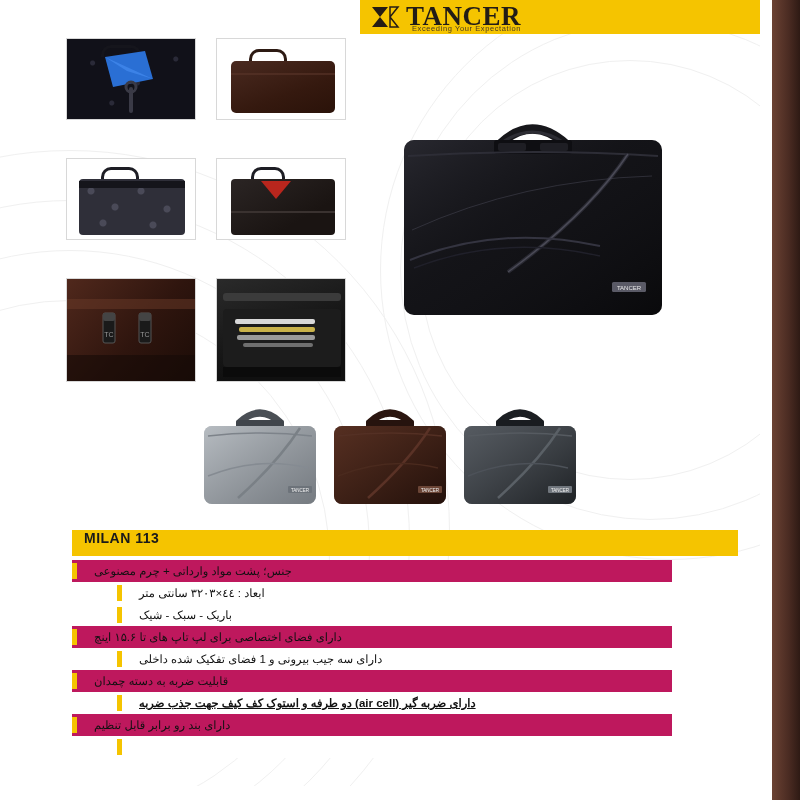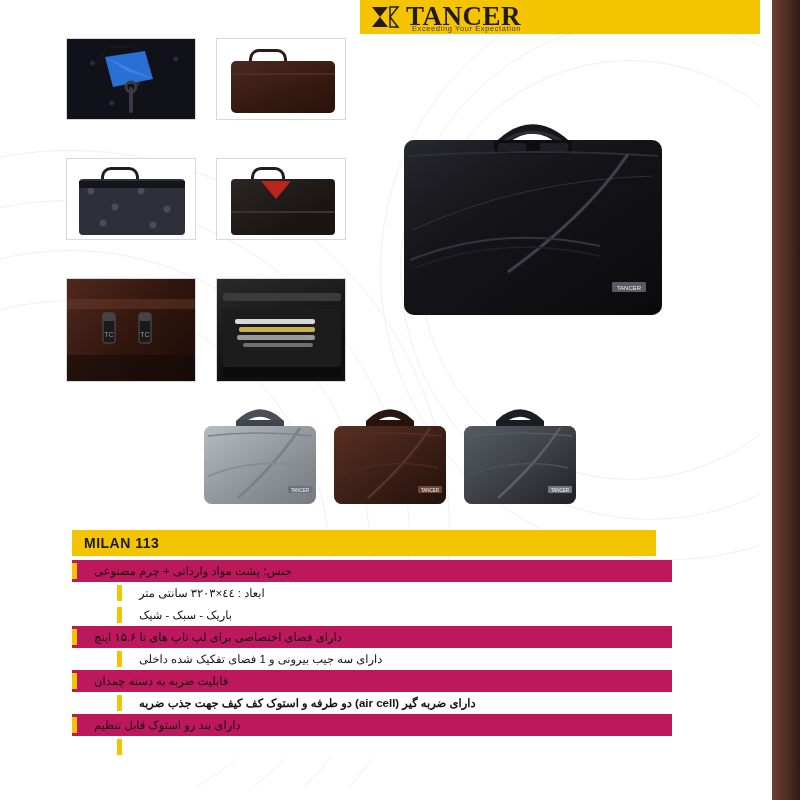--- a/index.html
+++ b/index.html
@@ -72,23 +72,23 @@
   
   .hero {
     position:absolute; left: 390px; top: 110px; width: 285px; height: 215px; z-index: 2;
   }
 
   
   .trio { position:absolute; z-index:2; }
 
   
   .title-bar {
-    position:absolute; left: 72px; top: 530px; width: 584px; height: 26px;
+    position:absolute; left: 72px; top: 530px; width: 666px; height: 26px;
     background: #f5c400; z-index: 3;
-    display:flex; align-items:center;
+    display:flex; align-items:flex-start;
   }
   .title-bar .t {
     font-weight: bold; font-size: 14px; color: #1a1a1a; margin-left: 12px;
     letter-spacing: 0.5px;
   }
 
   
   .spec-table {
     position:absolute; left: 72px; top: 560px; width: 600px; z-index: 3;
   }
@@ -99,21 +99,21 @@
   }
   .spec-row .tick {
     position:absolute; left: 0px; top: 3px; width: 5px; height: 16px; background:#f5c400;
   }
   .spec-row .txt {
     font-size: 11.5px; color:#111; padding-right: 14px; padding-left: 22px;
     white-space: nowrap;
   }
   .spec-row.shade { background:#be185d; }
   .spec-row.plain { background:#ffffff;margin-left:45px; }
-  .spec-row.bold .txt { font-weight: bold; }
+  .spec-row.bold .txt { font-weight: bold; text-decoration: underline; }
 
   
   .bottom-white {
     position:absolute; left:0; bottom:0; width: 780px; height: 14px; background:#fff; z-index: 3;
   }
 </style>
 </head>
 <body>
 
 <div class="bg-swirls">
@@ -339,21 +339,21 @@
   <div class="spec-row shade">
     <span class="tick"></span>
     <span class="txt">قابلیت ضربه به دسته چمدان</span>
   </div>
   <div class="spec-row plain bold">
     <span class="tick"></span>
     <span class="txt">دارای ضربه گیر (air cell) دو طرفه و استوک کف کیف جهت جذب ضربه</span>
   </div>
   <div class="spec-row shade">
     <span class="tick"></span>
-    <span class="txt">دارای بند رو استوک قابل تنظیم</span>
+    <span class="txt">دارای بند رو برابر قابل تنظیم</span>
   </div>
   <div class="spec-row plain">
     <span class="tick"></span>
   </div>
 </div>
 
 <div class="bottom-white"></div>
 
 <div class="right-strip">
   <div class="white"></div>

